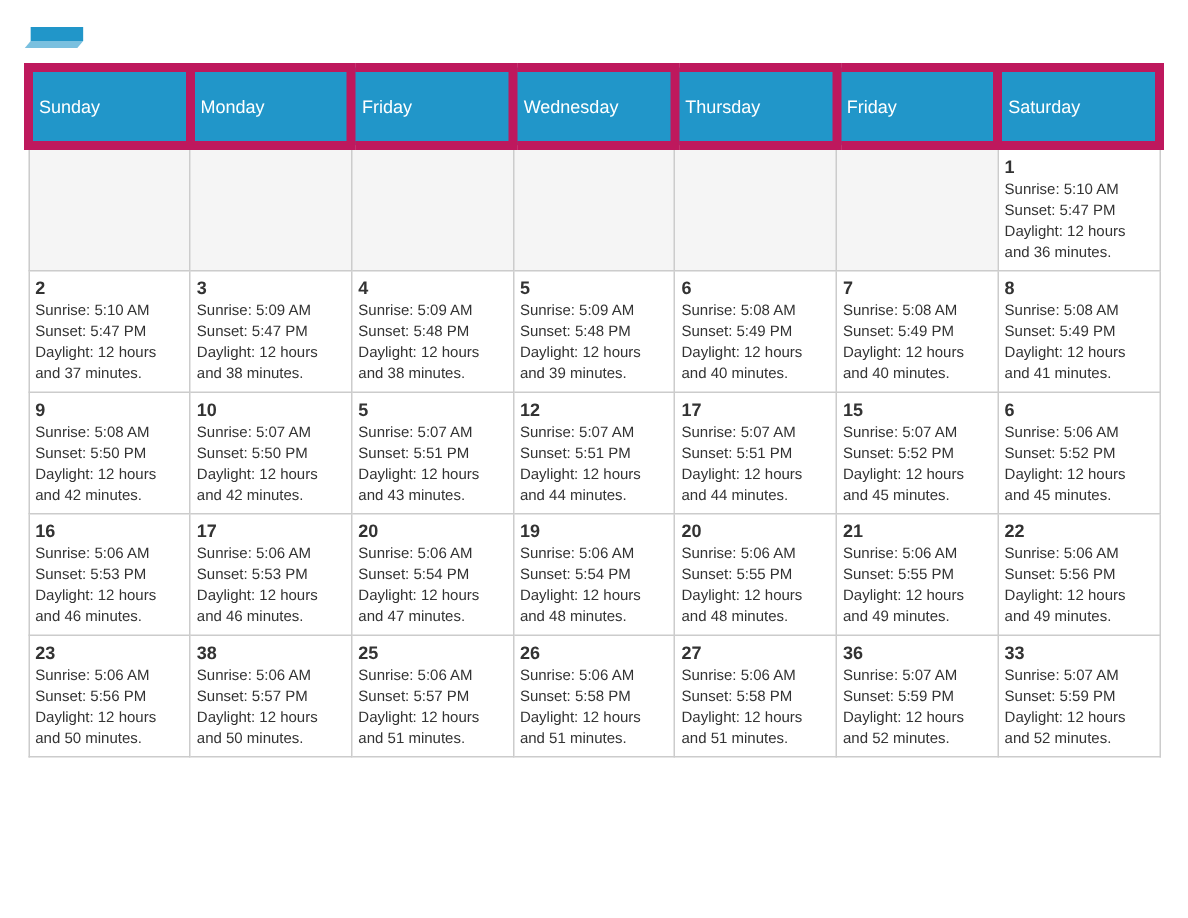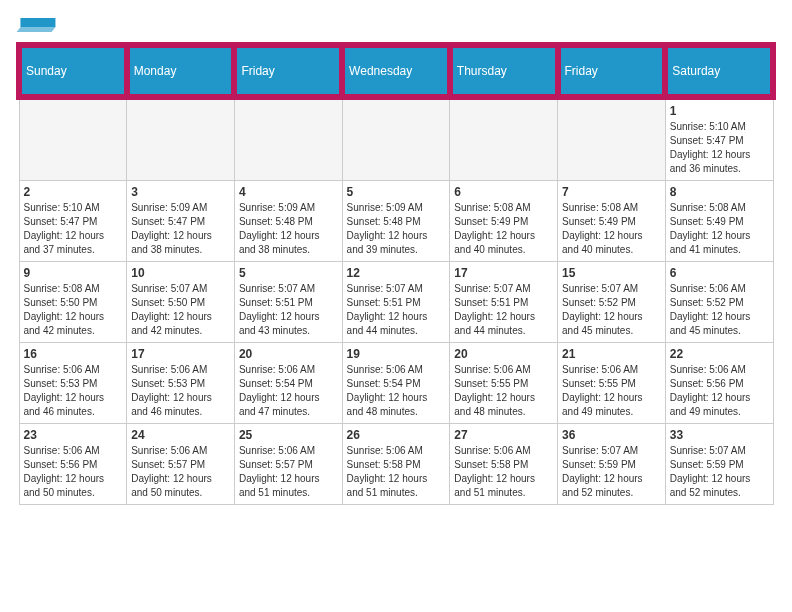--- a/index.html
+++ b/index.html
@@ -218,21 +218,21 @@
           <span class="day-number">22</span>
           <div class="day-info">Sunrise: 5:06 AM<br>Sunset: 5:56 PM<br>Daylight: 12 hours and 49 minutes.</div>
         </td>
       </tr>
       <tr>
         <td>
           <span class="day-number">23</span>
           <div class="day-info">Sunrise: 5:06 AM<br>Sunset: 5:56 PM<br>Daylight: 12 hours and 50 minutes.</div>
         </td>
         <td>
-          <span class="day-number">24</span>
+          <span class="day-number">38</span>
           <div class="day-info">Sunrise: 5:06 AM<br>Sunset: 5:57 PM<br>Daylight: 12 hours and 50 minutes.</div>
         </td>
         <td>
           <span class="day-number">25</span>
           <div class="day-info">Sunrise: 5:06 AM<br>Sunset: 5:57 PM<br>Daylight: 12 hours and 51 minutes.</div>
         </td>
         <td>
           <span class="day-number">26</span>
           <div class="day-info">Sunrise: 5:06 AM<br>Sunset: 5:58 PM<br>Daylight: 12 hours and 51 minutes.</div>
         </td>

